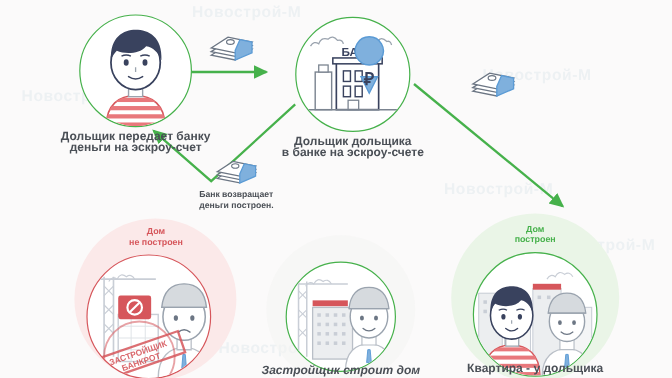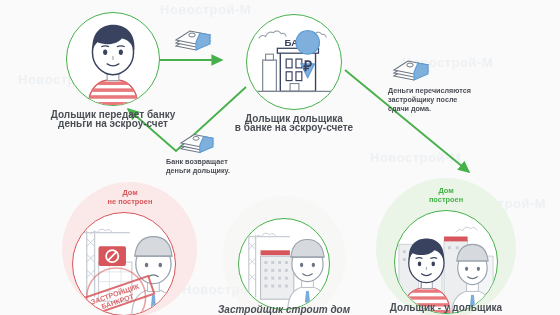--- a/index.html
+++ b/index.html
@@ -169,35 +169,32 @@
 
   <svg class="money" width="46" height="34" style="left:388px;top:54px;" viewBox="0 0 46 34">
     <g stroke="#6c7684" stroke-width="1.1" fill="#ffffff">
       <path d="M6 22 L20 13 L40 17 L26 26 Z"></path>
       <path d="M6 19 L20 10 L40 14 L26 23 Z"></path>
       <path d="M6 16 L20 7 L40 11 L26 20 Z"></path>
     </g>
     <path d="M30 9 L40 11 L40 20 L26 26 L26 18 Z" fill="#7fb0dd" stroke="#5b9bd5" stroke-width="1.1"></path>
     <ellipse cx="22" cy="11" rx="3.2" ry="2" fill="none" stroke="#6c7684" stroke-width="1"></ellipse>
   </svg>
-  <div class="note" style="left:388px;top:86px;width:130px;">Деньги перечисляются
-застройщику после
-сдачи дома.</div>
 
   <svg class="money" width="44" height="32" style="left:175px;top:128px;" viewBox="0 0 46 34">
     <g stroke="#6c7684" stroke-width="1.1" fill="#ffffff">
       <path d="M6 22 L20 13 L40 17 L26 26 Z"></path>
       <path d="M6 19 L20 10 L40 14 L26 23 Z"></path>
       <path d="M6 16 L20 7 L40 11 L26 20 Z"></path>
     </g>
     <path d="M30 9 L40 11 L40 20 L26 26 L26 18 Z" fill="#7fb0dd" stroke="#5b9bd5" stroke-width="1.1"></path>
     <ellipse cx="22" cy="11" rx="3.2" ry="2" fill="none" stroke="#6c7684" stroke-width="1"></ellipse>
   </svg>
   <div class="note" style="left:166px;top:157px;width:120px;">Банк возвращает
-деньги дольщику.</div>
+деньги построен.</div>
 
   <div class="halo-label lbl-red" style="left:84px;top:188px;width:92px;">Дом
 не построен</div>
   <div class="circle circle-red" style="left:72px;top:212px;width:104px;height:104px;">
     <svg class="inner-ill" viewBox="0 0 104 104">
 
       <path d="M18 22 q3 -5 7 -2 q3 -6 8 -2 q4 -3 7 2" fill="none" stroke="#c9ced6" stroke-width="1"></path>
 
       <line x1="14" y1="18" x2="14" y2="86" stroke="#c9ced6" stroke-width="1.4"></line>
       <line x1="22" y1="18" x2="22" y2="86" stroke="#c9ced6" stroke-width="1.4"></line>
@@ -349,15 +346,15 @@
       <ellipse cx="32" cy="53" rx="18" ry="20" fill="#fff" stroke="#39425e" stroke-width="1.3"></ellipse>
       <path d="M14 51 C13 33 23 28 32 28 C41 28 51 33 50 51 C48 45 45 41 40 40 C35 46 24 46 18 43 C16 45 15 48 14 51 Z" fill="#39425e"></path>
       <ellipse cx="25" cy="54" rx="1.8" ry="2.4" fill="#39425e"></ellipse>
       <ellipse cx="39" cy="54" rx="1.8" ry="2.4" fill="#39425e"></ellipse>
       <path d="M21 48.5 q4 -2 7 0" stroke="#39425e" stroke-width="1.1" fill="none"></path>
       <path d="M36 48.5 q4 -2 7 0" stroke="#39425e" stroke-width="1.1" fill="none"></path>
       <path d="M32 57 v3" stroke="#9aa3ae" stroke-width="1" fill="none"></path>
       <path d="M27 64 q5 4 10 0" stroke="#39425e" stroke-width="1.2" fill="none" stroke-linecap="round"></path>
     </svg>
   </div>
-  <div class="cap" style="left:376px;top:303px;width:140px;">Дольщик - у дольщика</div>
+  <div class="cap" style="left:376px;top:303px;width:140px;">Квартира - у дольщика</div>
 
 </div>
 
 </body></html>

